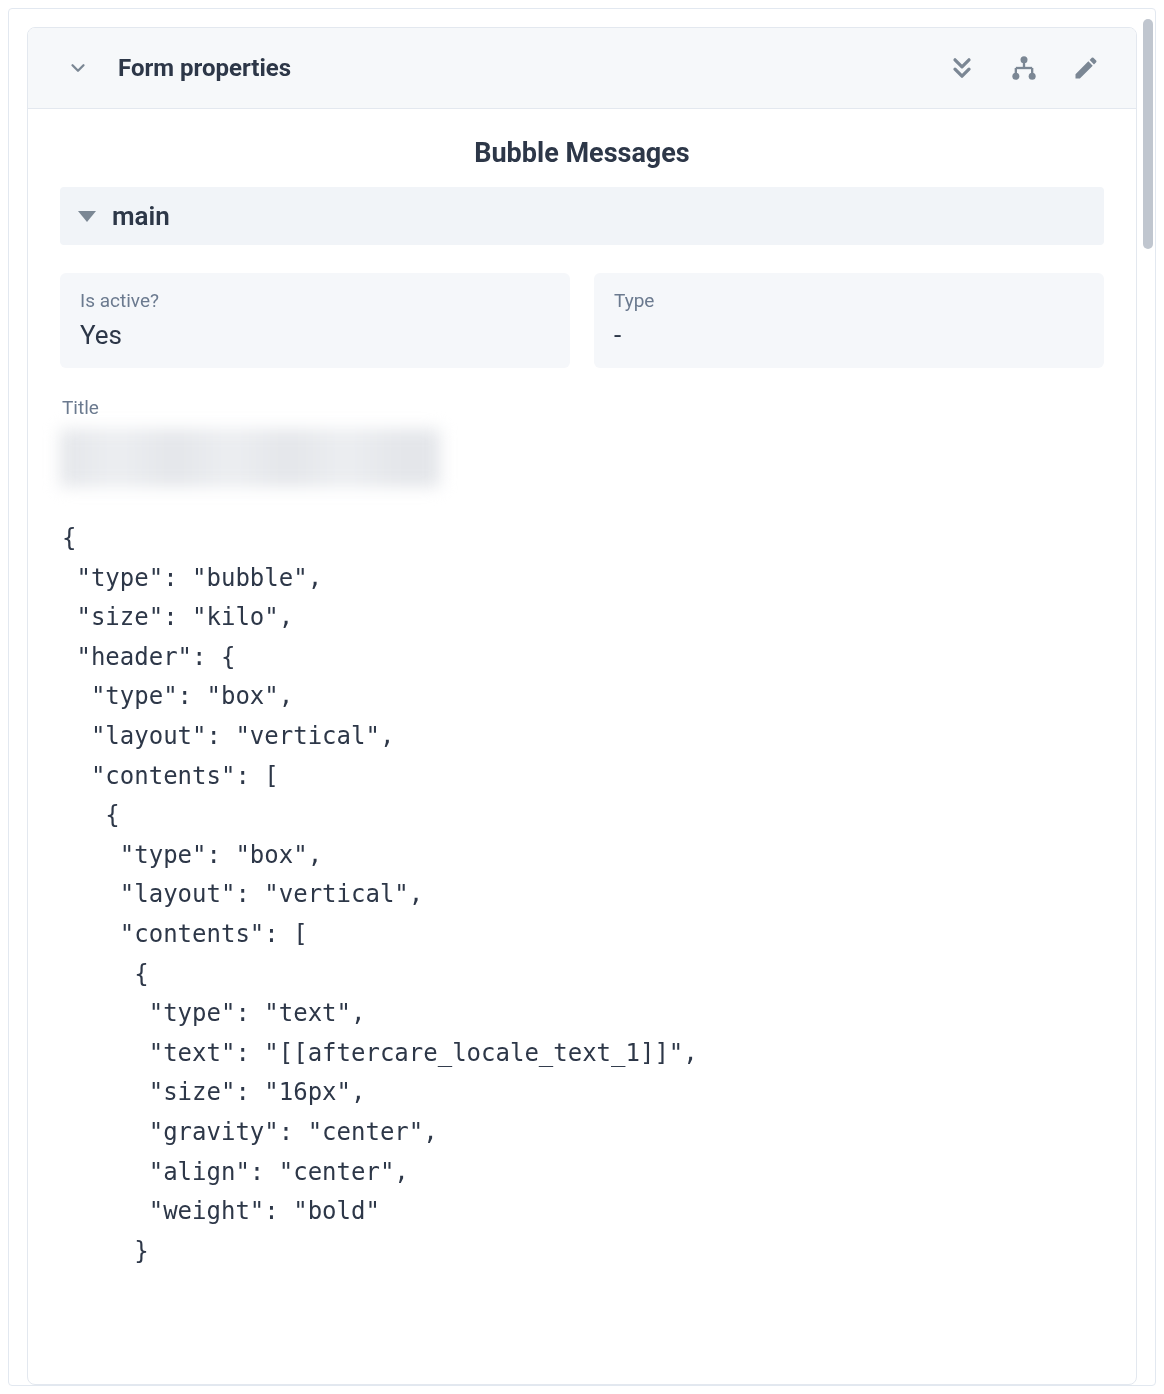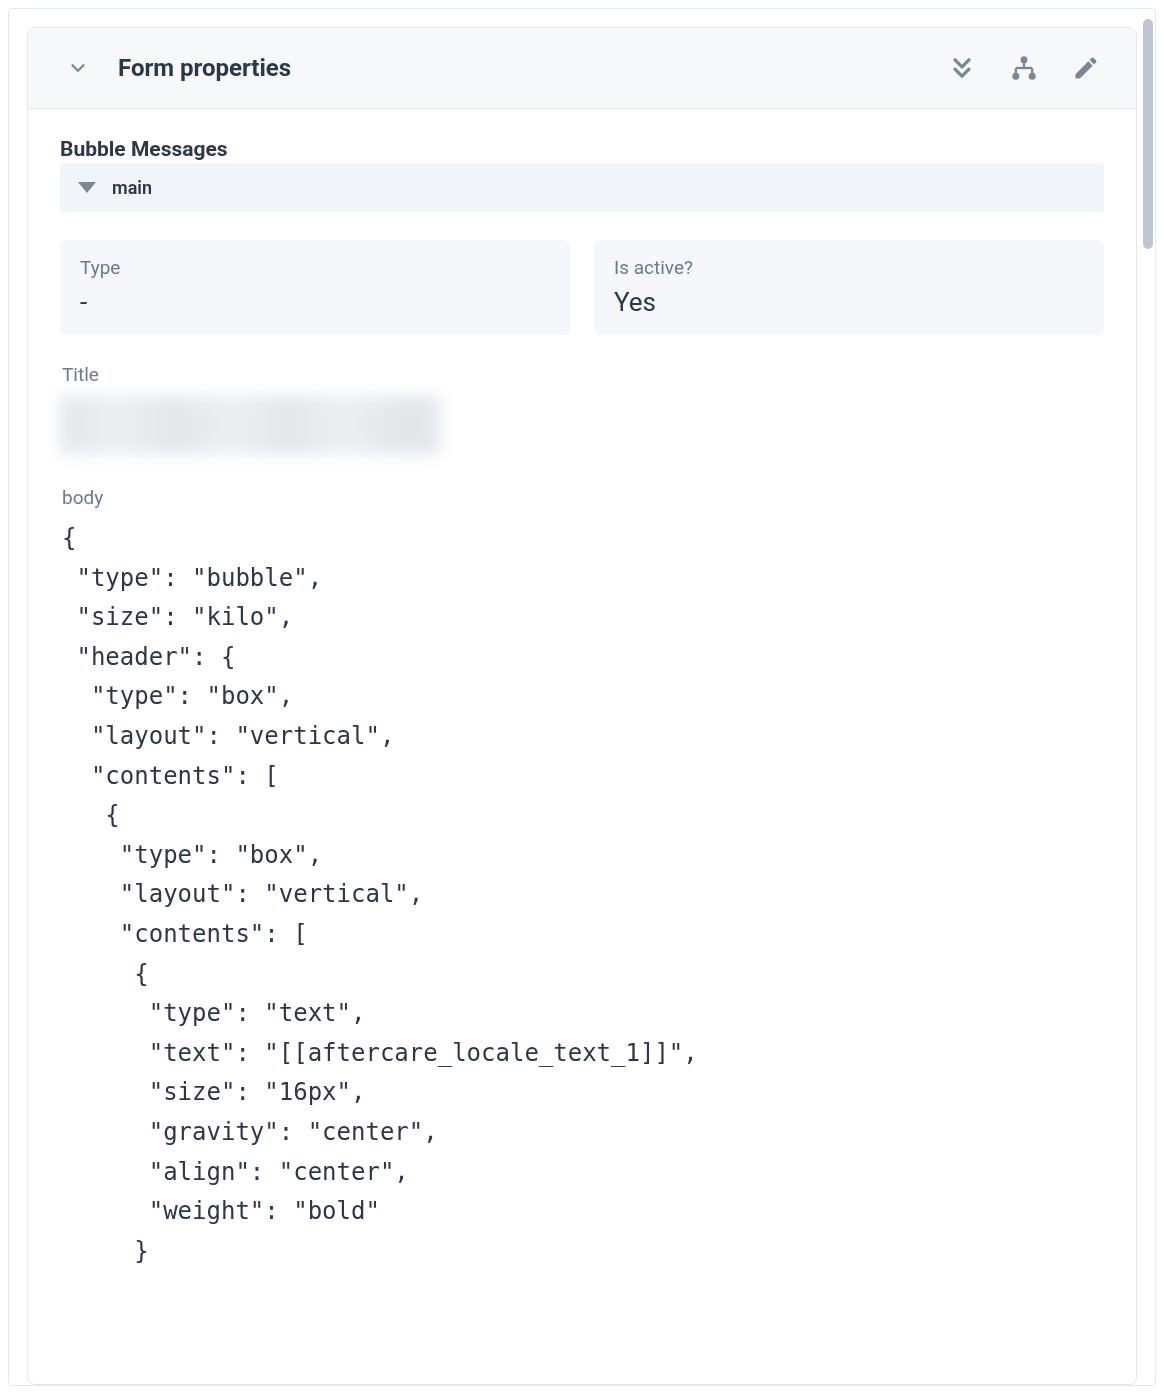--- a/index.html
+++ b/index.html
@@ -71,42 +71,43 @@
       cursor: pointer;
     }
     .icon-btn svg { width: 28px; height: 28px; }
     .chev-collapse svg { width: 22px; height: 22px; }
     .panel-body {
       padding: 28px 32px 0 32px;
       flex: 1;
       overflow: hidden;
     }
     .section-title {
-      font-size: 21px;
+      font-size: 27px;
       font-weight: 700;
-      margin-bottom: 2px;
-      color: #2d3748;
+      margin-bottom: 18px;
+      color: #2d3748;
+      text-align: center;
     }
     .sub-header {
       background: #f1f4f8;
       border-radius: 4px;
       padding: 14px 18px;
       display: flex;
       align-items: center;
       gap: 16px;
       margin-bottom: 28px;
     }
     .sub-header .triangle {
       width: 0; height: 0;
       border-left: 9px solid transparent;
       border-right: 9px solid transparent;
       border-top: 11px solid #7b8794;
     }
     .sub-header .name {
-      font-size: 18px;
+      font-size: 26px;
       font-weight: 600;
       color: #2d3748;
     }
     .fields-row {
       display: flex;
       gap: 24px;
       margin-bottom: 28px;
     }
     .field-box {
       flex: 1;
@@ -193,33 +194,32 @@
 
       <div class="section-title">Bubble Messages</div>
 
       <div class="sub-header">
         <span class="triangle"></span>
         <span class="name">main</span>
       </div>
 
       <div class="fields-row">
         <div class="field-box">
+          <div class="small-label">Is active?</div>
+          <div class="field-value">Yes</div>
+        </div>
+        <div class="field-box">
           <div class="small-label">Type</div>
           <div class="field-value">-</div>
         </div>
-        <div class="field-box">
-          <div class="small-label">Is active?</div>
-          <div class="field-value">Yes</div>
-        </div>
       </div>
 
       <div class="plain-label">Title</div>
       <div class="blurred"></div>
 
-      <div class="plain-label">body</div>
       <div class="code-block">{
  "type": "bubble",
  "size": "kilo",
  "header": {
   "type": "box",
   "layout": "vertical",
   "contents": [
    {
     "type": "box",
     "layout": "vertical",

